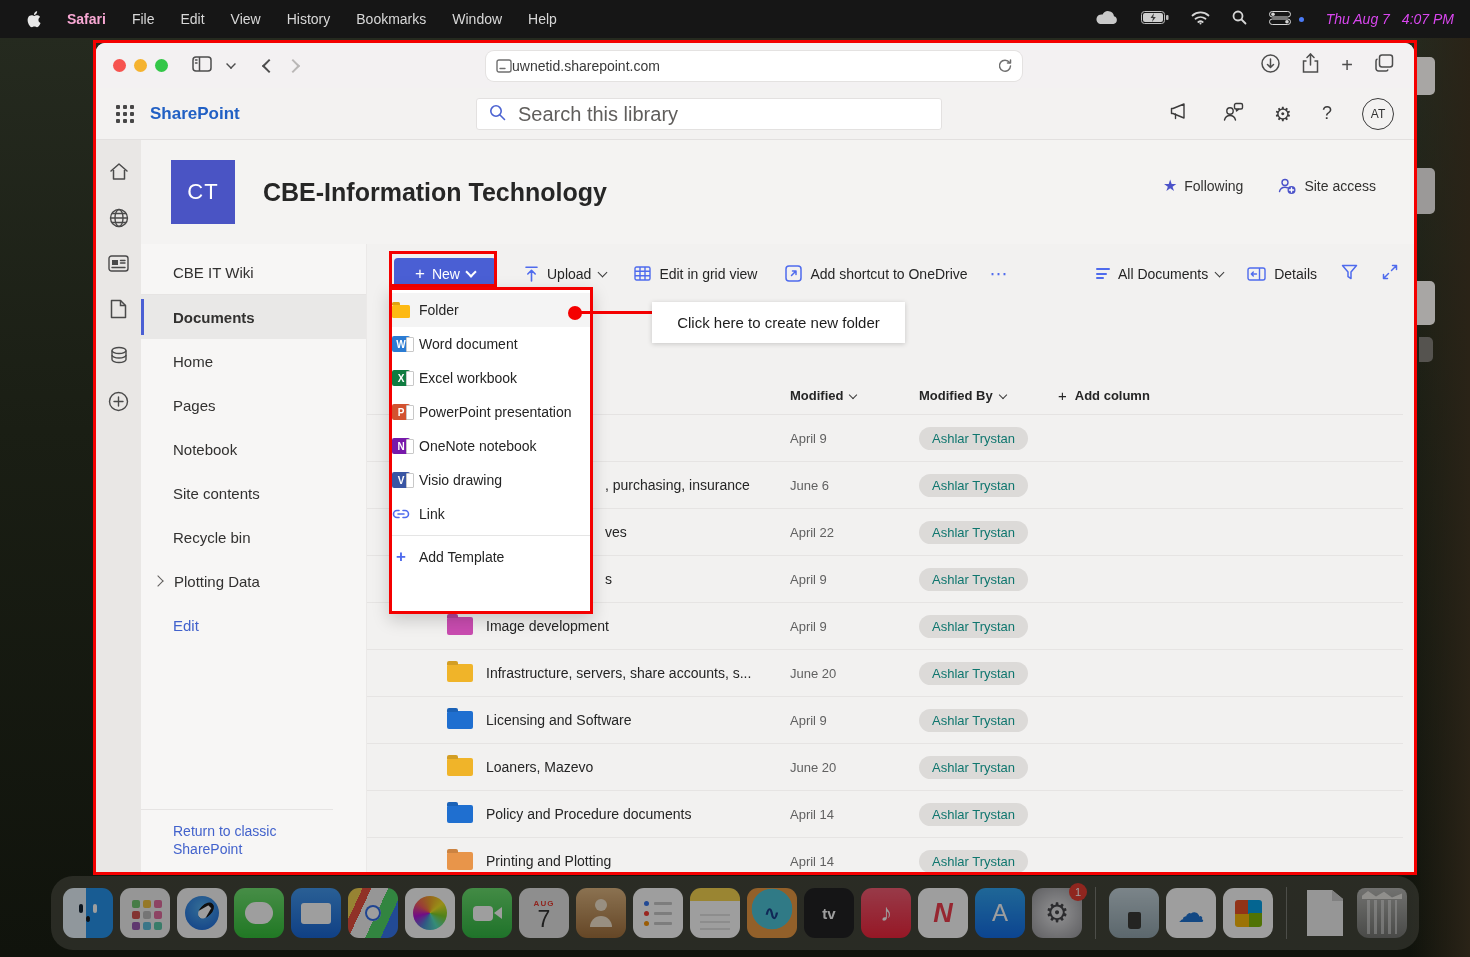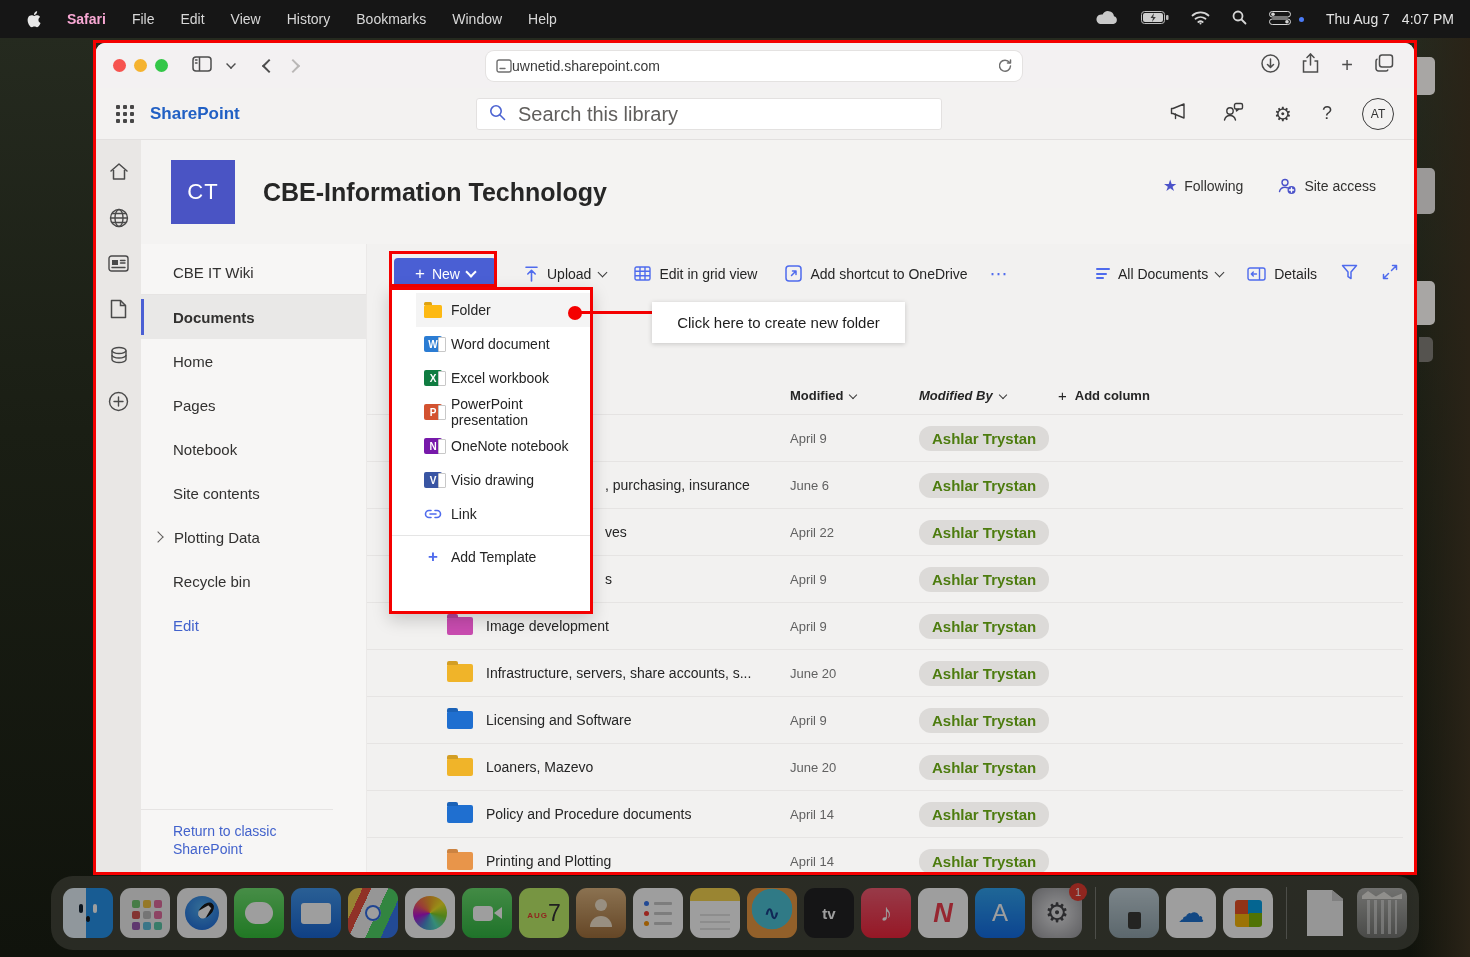--- a/index.html
+++ b/index.html
@@ -9,21 +9,21 @@
   body::after{content:"";position:absolute;right:0;top:0;width:60px;height:100%;
        background:linear-gradient(270deg,#2a2317 0%,rgba(20,22,14,0) 100%);pointer-events:none;}
   
   .menubar{position:absolute;left:0;top:0;width:1470px;height:38px;background:#161616;
        display:flex;align-items:center;color:#d8d8d8;font-size:14px;z-index:30;}
   .mb-left{display:flex;align-items:center;gap:26px;padding-left:26px;}
   .mb-item{cursor:default;}
   .mb-item.bold{font-weight:bold;color:#f9a8d4;}
   .apple{width:15px;height:17px;display:inline-block;}
   .mb-right{margin-left:auto;display:flex;align-items:center;gap:22px;padding-right:16px;}
-  .mb-clock{color:#e5e5e5;display:flex;gap:12px;}
+  .mb-clock{color:#d946ef;display:flex;gap:12px;font-style:italic;}
   .cc-dot{width:5px;height:5px;border-radius:50%;background:#4a7bf7;display:inline-block;margin-left:-14px;}
   
   .win{position:absolute;left:93px;top:40px;width:1324px;height:835px;border:3px solid #f40000;
        box-sizing:border-box;z-index:10;background:transparent;}
   .win-inner{width:100%;height:100%;background:#f3f2f1;border-radius:9px 9px 0 0;overflow:hidden;
        display:flex;flex-direction:column;}
   .titlebar{height:45px;background:#f3f1f2;display:flex;align-items:center;flex:0 0 45px;position:relative;}
   .lights{display:flex;gap:8px;padding-left:17px;}
   .light{width:13px;height:13px;border-radius:50%;}
   .l-close{background:#f6534f;}.l-min{background:#f5b32f;}.l-max{background:#33c748;}
@@ -101,32 +101,32 @@
        font-weight:bold;color:#252525;}
   .cell-name{width:343px;flex:0 0 343px;padding-left:80px;display:flex;align-items:center;gap:13px;box-sizing:content-box;}
   .cell-mod{width:129px;flex:0 0 129px;display:flex;align-items:center;gap:7px;}
   .cell-by{width:139px;flex:0 0 139px;}
   .cell-add{flex:1;display:flex;align-items:center;gap:8px;}
   .hd-chev{width:5px;height:5px;border-right:1.4px solid #3b3b3b;border-bottom:1.4px solid #3b3b3b;
        transform:rotate(45deg);margin-top:-2px;}
   .add-plus{font-size:15px;font-weight:normal;}
   .row{display:flex;align-items:center;height:46px;border-bottom:1px solid #e6e4e3;font-size:14px;color:#252525;}
   .row .date{font-size:13px;color:#616161;}
-  .pill{display:inline-block;background:#dcdad8;color:#4d7c0f;font-size:15px;border-radius:12px;
-       padding:4px 13px;white-space:nowrap;font-weight:bold;}
+  .pill{display:inline-block;background:#dcdad8;color:#0f766e;font-size:13px;border-radius:12px;
+       padding:4px 13px;white-space:nowrap;}
   .folder{width:26px;height:18px;border-radius:2px;position:relative;flex:0 0 26px;}
   .folder::before{content:"";position:absolute;left:0;top:-3px;width:11px;height:4px;border-radius:2px 2px 0 0;
        background:inherit;filter:brightness(.88);}
   .name-frag{padding-left:158px;}
   
   .anno{position:absolute;z-index:40;}
   .box-new{left:389px;top:251px;width:108px;height:36px;border:3px solid #f40000;box-sizing:border-box;}
   .box-menu{left:389px;top:287px;width:204px;height:327px;border:3px solid #f40000;box-sizing:border-box;
        background:#fff;box-shadow:0 6px 16px rgba(0,0,0,.18);padding-top:3px;}
-  .menu-item{height:34px;display:flex;align-items:center;gap:9px;padding-left:8px;font-size:14px;color:#242424;cursor:pointer;margin-left:24px;}
+  .menu-item{height:34px;display:flex;align-items:center;gap:9px;padding-left:0;font-size:14px;color:#242424;cursor:pointer;}
   .menu-item.hl{background:#f4f4f4;}
   .menu-sep{height:1px;background:#e5e5e5;margin:4px 0;}
   .mi{width:18px;height:18px;flex:0 0 18px;display:flex;align-items:center;justify-content:center;}
   .mi-folder{width:18px;height:13px;border-radius:1.5px;position:relative;margin-top:2px;}
   .mi-folder::before{content:"";position:absolute;left:0;top:-3px;width:8px;height:3px;border-radius:1.5px 1.5px 0 0;
        background:inherit;filter:brightness(.88);}
   .mi-app{width:16px;height:16px;border-radius:2px;color:#fff;font-size:10px;font-weight:bold;
        display:flex;align-items:center;justify-content:center;position:relative;}
   .mi-app::after{content:"";position:absolute;right:-4px;top:1px;width:6px;height:13px;background:#fff;
        border:1px solid #c8c8c8;border-radius:1px;}
@@ -168,21 +168,21 @@
   .di-maps{background:linear-gradient(115deg,#f6d44c 0 20%,#ef4d3d 20% 32%,#f2f2f2 32% 55%,#4cd964 55% 76%,#3478f6 76%);}
   .di-maps::after{content:"";width:16px;height:16px;border-radius:50%;background:#fff;position:absolute;
        box-shadow:inset 0 0 0 2px #2f6ef0;}
   .di-photos{background:#fff;}
   .di-photos::before{content:"";width:34px;height:34px;border-radius:50%;filter:blur(.6px);
        background:conic-gradient(#f5a623,#f8e71c,#7ed321,#50e3c2,#4a90d9,#bd10e0,#ff5f57,#f5a623);}
   .di-facetime{background:linear-gradient(#67e26b,#2dbb3f);}
   .di-facetime::before{content:"";width:20px;height:15px;border-radius:4px;background:#fff;margin-left:-8px;}
   .di-facetime::after{content:"";width:0;height:0;border-top:6px solid transparent;border-bottom:6px solid transparent;
        border-right:8px solid #fff;position:absolute;right:10px;}
-  .di-calendar{background:#bef264;flex-direction:row;}
+  .di-calendar{background:#e5e5e5;flex-direction:column;}
   .cal-top{font-size:8px;font-weight:bold;color:#ef3b30;letter-spacing:1px;margin-top:4px;}
   .cal-day{font-size:23px;color:#333;line-height:1;}
   .di-contacts{background:linear-gradient(#e2b77f,#a5713a);}
   .di-contacts::before{content:"";width:12px;height:12px;border-radius:50%;background:#f6e7cf;position:absolute;top:11px;}
   .di-contacts::after{content:"";width:22px;height:11px;border-radius:11px 11px 0 0;background:#f6e7cf;position:absolute;bottom:11px;}
   .di-reminders{background:#fff;}
   .di-reminders::before{content:"";width:5px;height:5px;border-radius:50%;background:#3478f6;position:absolute;left:11px;top:13px;
        box-shadow:0 10px 0 #ff3b30,0 20px 0 #ff9500;}
   .di-reminders::after{content:"";width:18px;height:2.5px;border-radius:1px;background:#c9c9c9;position:absolute;left:21px;top:14px;
        box-shadow:0 10px 0 #c9c9c9,0 20px 0 #c9c9c9;}
@@ -473,25 +473,25 @@
                 <div class="nav-item">
                   <span>Pages</span>
                 </div>
                 <div class="nav-item">
                   <span>Notebook</span>
                 </div>
                 <div class="nav-item">
                   <span>Site contents</span>
                 </div>
                 <div class="nav-item">
+                  <span>Recycle bin</span>
+                </div>
+                <div class="nav-item">
                   <span class="nav-chev"></span>
                   <span>Plotting Data</span>
-                </div>
-                <div class="nav-item">
-                  <span>Recycle bin</span>
                 </div>
               </div>
           <div class="nav-edit">Edit</div>
           <div class="nav-classic">Return to classic SharePoint</div>
         </div>
 
         <div class="main">
           <div class="cmdbar">
             <div class="btn-new">
               <span style="font-size:17px;">+</span>
@@ -552,21 +552,21 @@
             </div>
           </div>
 
           <div class="listarea">
             <div class="thead">
               <div class="cell-name"></div>
               <div class="cell-mod">
                 <span>Modified</span>
                     <span class="hd-chev"></span>
               </div>
-              <div class="cell-by" style="display:flex;align-items:center;gap:7px;font-style:italic;">
+              <div class="cell-by" style="display:flex;align-items:center;gap:7px;">
                 <span>Modified By</span>
                     <span class="hd-chev"></span>
               </div>
               <div class="cell-add">
                 <span class="add-plus">+</span>
                 <span>Add column</span>
               </div>
             </div>
             <div>
                   <div class="row">

